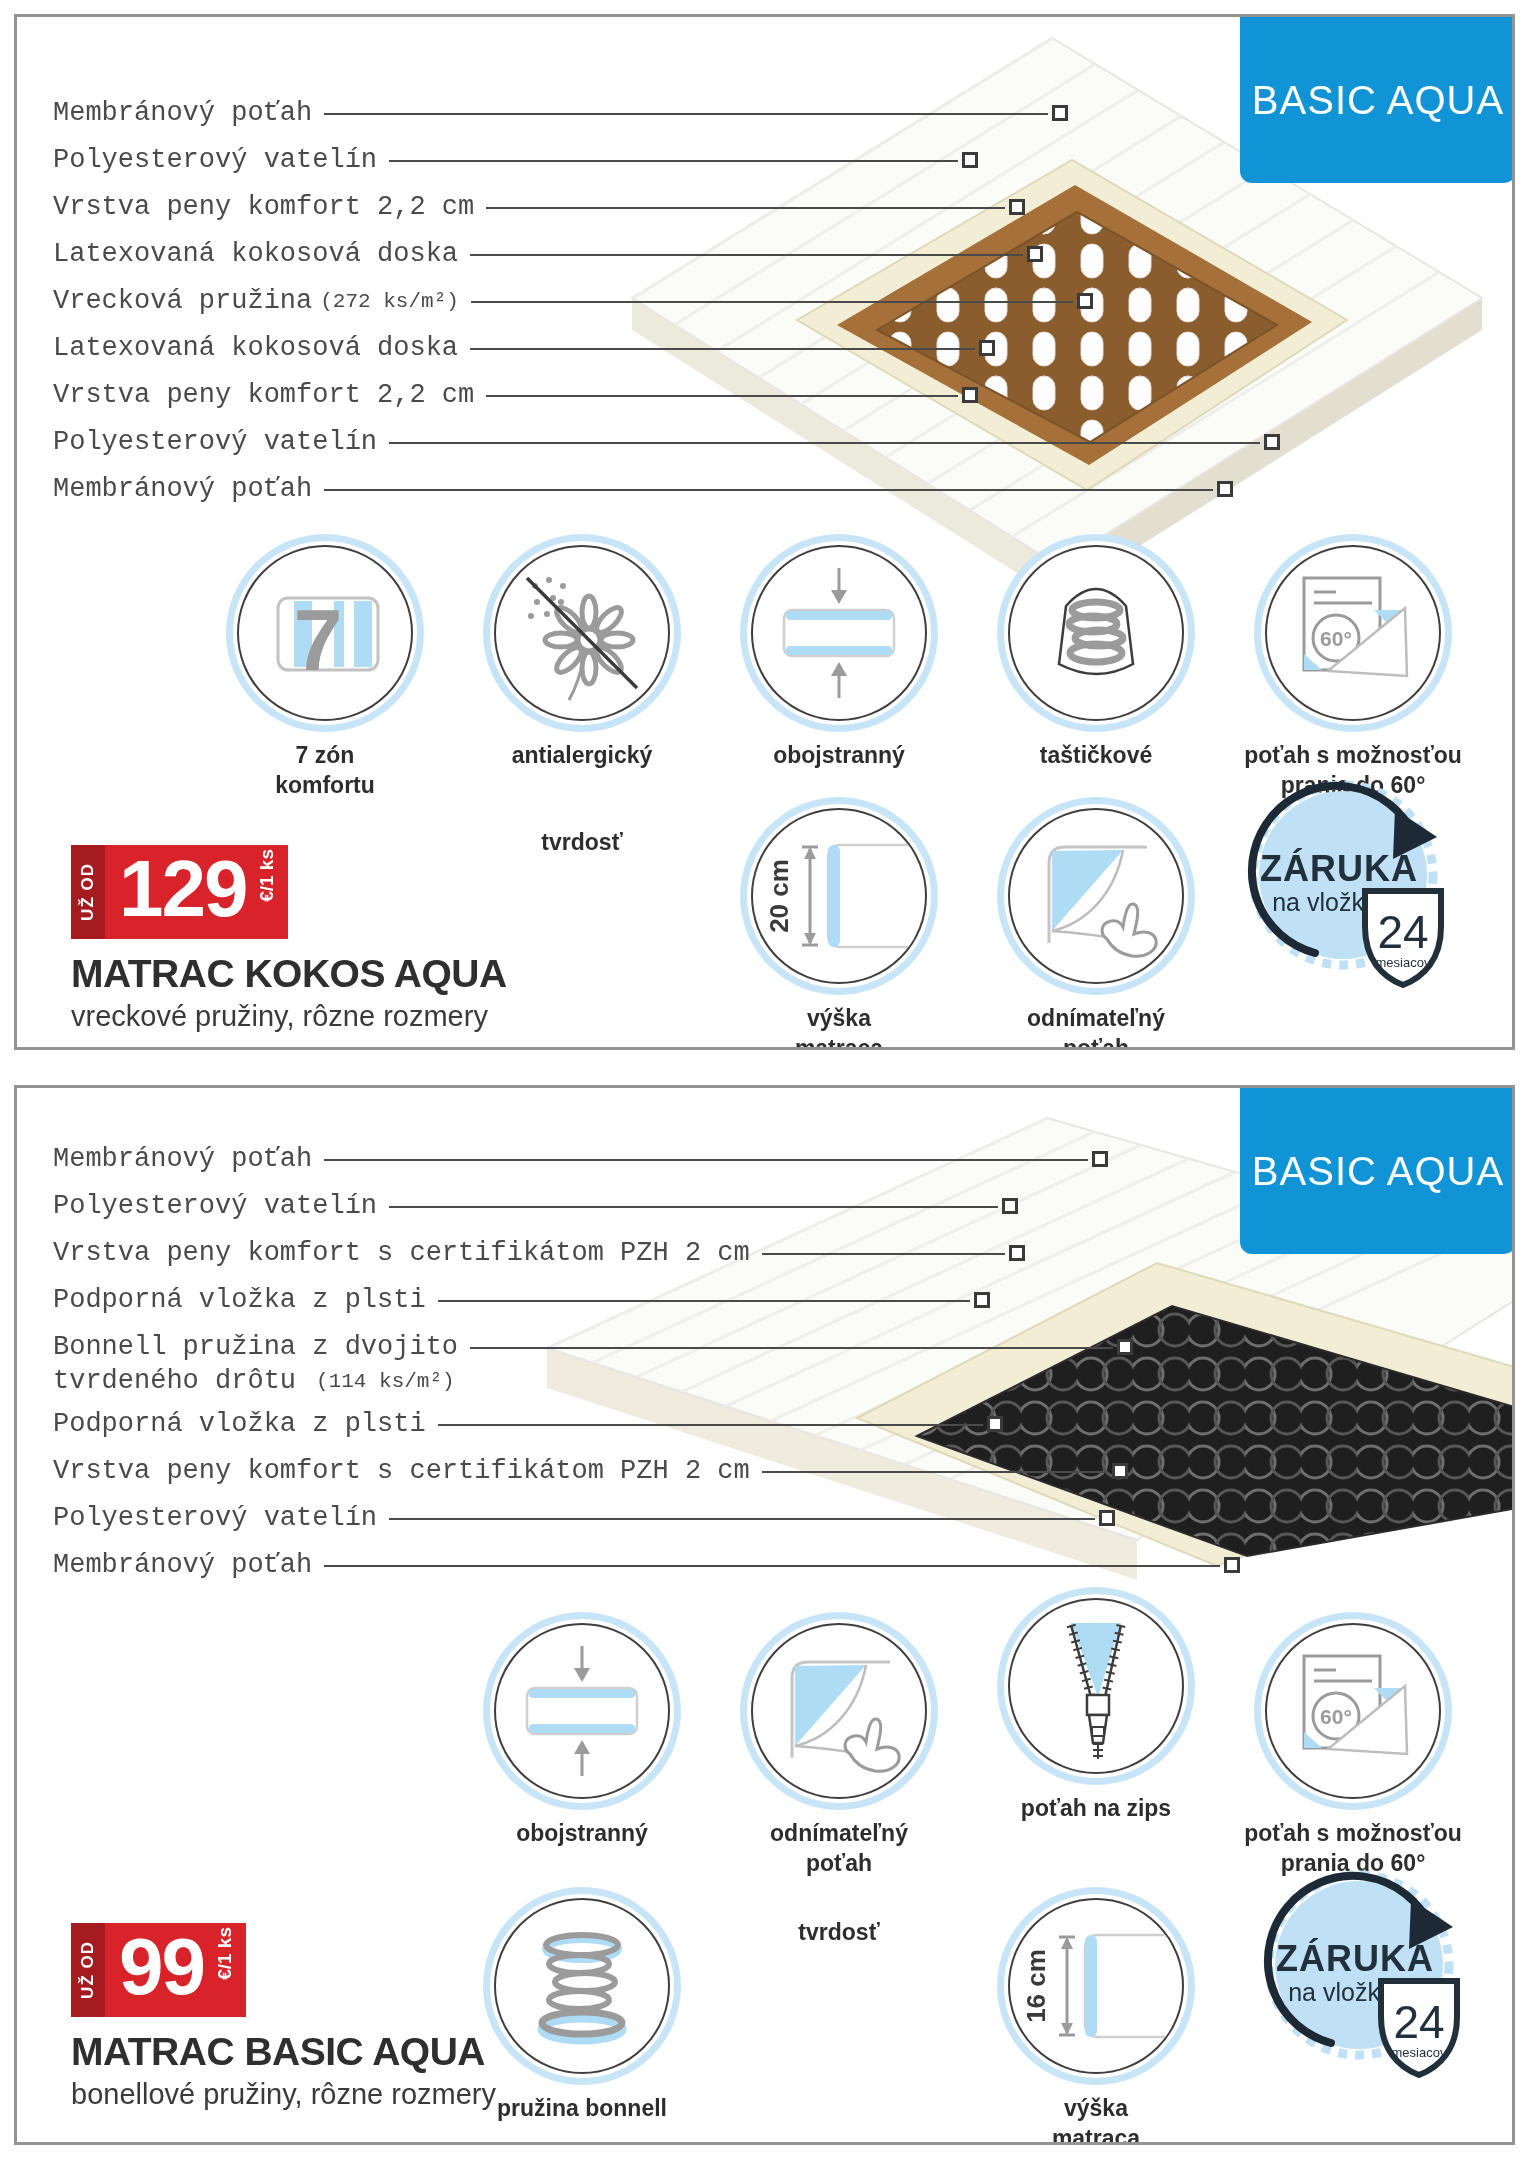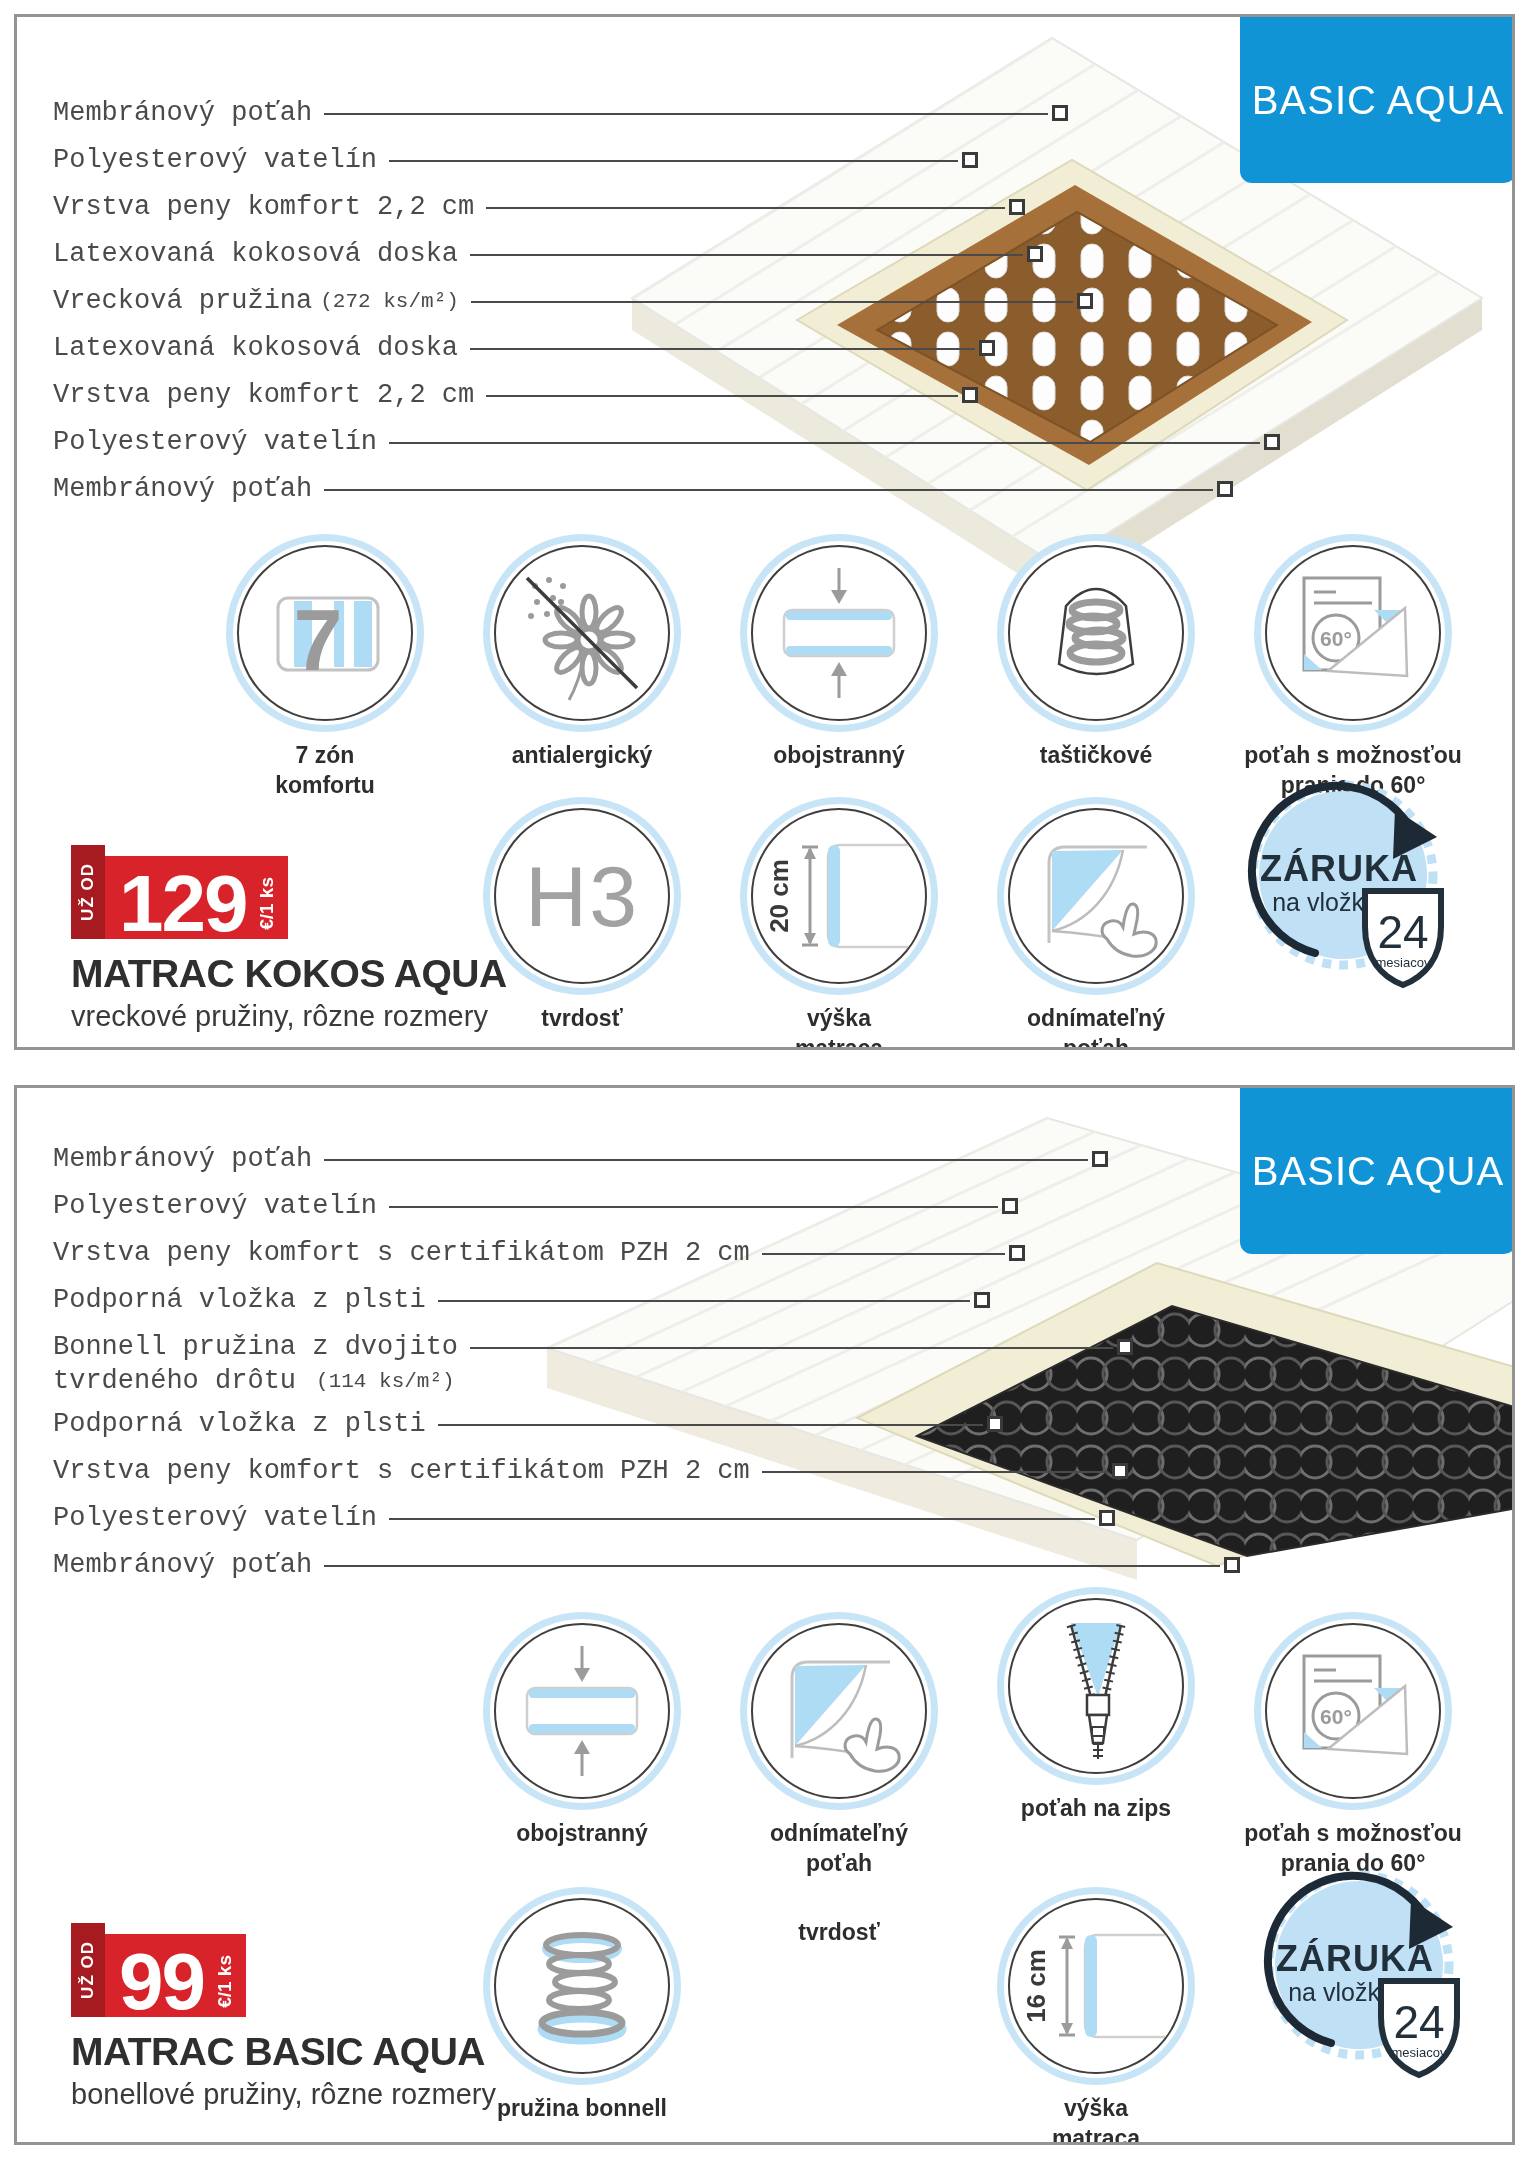--- a/index.html
+++ b/index.html
@@ -31,21 +31,21 @@
                box-shadow:0 0 0 4px #fff,0 0 0 11px #c7e5f7;display:flex;align-items:center;
                justify-content:center;overflow:hidden;}
   .feature-label{margin-top:20px;font-size:23px;font-weight:bold;color:#2d2d2d;text-align:center;
                  line-height:1.3;white-space:pre-line;}
   .hval{font-size:86px;color:#a2a2a2;font-weight:400;letter-spacing:2px;}
 
   .price-wrap{position:absolute;left:54px;z-index:5;}
   .price-box{display:flex;height:94px;}
   .price-strip{width:34px;background:#a61b20;display:flex;align-items:center;justify-content:center;}
   .price-strip span{writing-mode:vertical-rl;transform:rotate(180deg);color:#fff;font-weight:bold;font-size:17px;letter-spacing:1px;}
-  .price-main{background:#d8232b;display:flex;align-items:center;padding:12px 10px 0 14px;margin-top:11px;}
+  .price-main{background:#d8232b;display:flex;align-items:flex-start;padding:4px 10px 0 14px;}
   .price-amount{color:#fff;font-weight:bold;font-size:80px;line-height:1;letter-spacing:-2px;}
   .price-unit{writing-mode:vertical-rl;transform:rotate(180deg);color:#fff;font-weight:bold;font-size:19px;margin-left:10px;}
   .price-title{margin-top:14px;font-size:39px;font-weight:bold;color:#2f2f2f;letter-spacing:-0.5px;line-height:1.1;}
   .price-sub{font-size:29px;color:#3a3a3a;margin-top:4px;}
 
   .guarantee{position:absolute;width:220px;height:220px;z-index:4;}
   svg text{font-family:"Liberation Sans",sans-serif;}
 </style>
 </head>
 <body>
@@ -224,23 +224,20 @@
           <circle cx="58" cy="80" r="23" fill="#fff" stroke="#9b9b9b" stroke-width="3"></circle>
           <text x="58" y="88" font-size="21" font-weight="bold" fill="#9b9b9b" text-anchor="middle">60°</text>
           <polygon points="50,113 127,50 129,118" fill="#fff" stroke="#bdbdbd" stroke-width="2.5"></polygon>
         </svg>
       </div>
       <div class="feature-label">poťah s možnosťou
 prania do 60°</div>
     </div>
 
     <div class="feature" style="left:455px;top:791px">
-      <div class="icon-circle">
-        <div class="hval">H3</div>
-      </div>
       <div class="feature-label">tvrdosť</div>
     </div>
 
     <div class="feature" style="left:712px;top:791px">
       <div class="icon-circle">
         <svg width="150" height="150" viewBox="0 0 150 150">
           <text x="24" y="75" font-size="26" font-weight="bold" fill="#3a3a3a" text-anchor="middle" transform="rotate(-90 24 75)">20 cm</text>
           <line x1="38" y1="26" x2="54" y2="26" stroke="#9b9b9b" stroke-width="3"></line>
           <line x1="38" y1="124" x2="54" y2="124" stroke="#9b9b9b" stroke-width="3"></line>
           <line x1="46" y1="28" x2="46" y2="122" stroke="#9b9b9b" stroke-width="3"></line>

